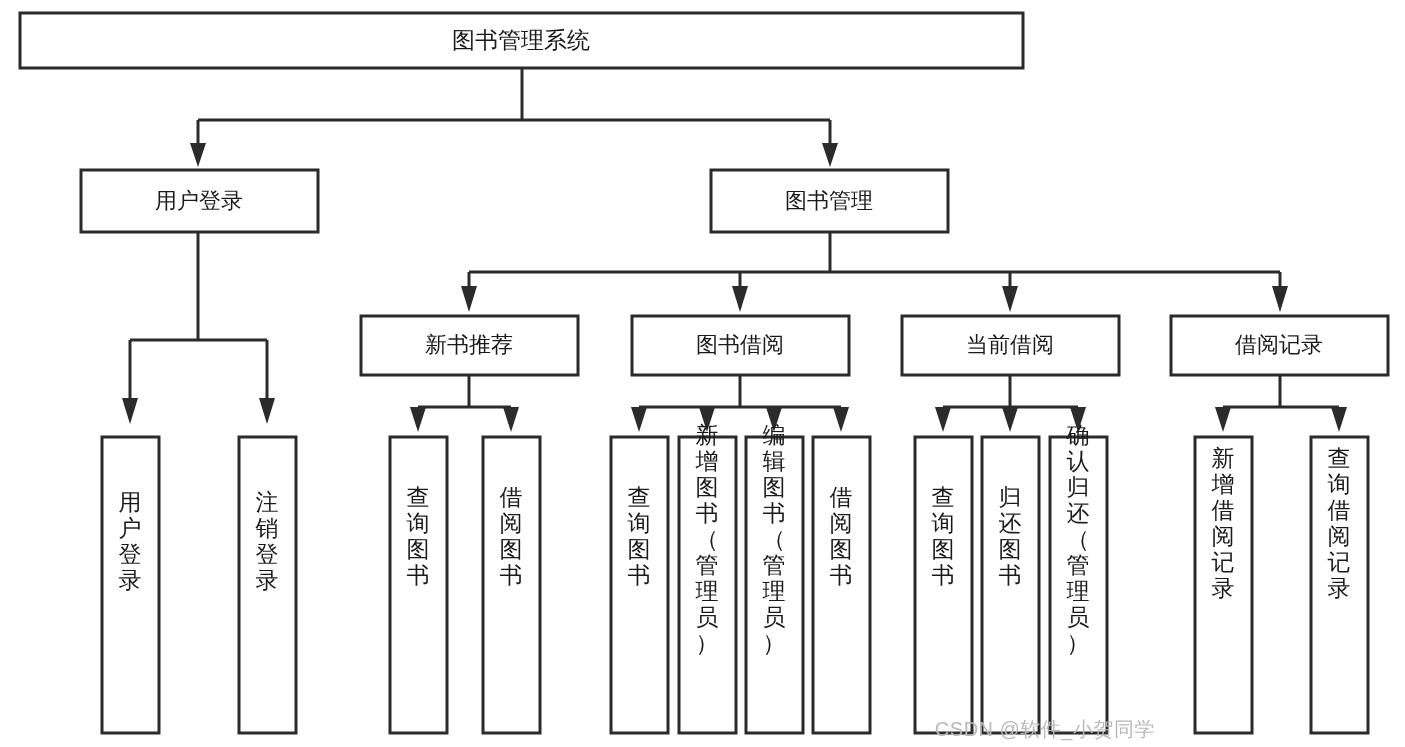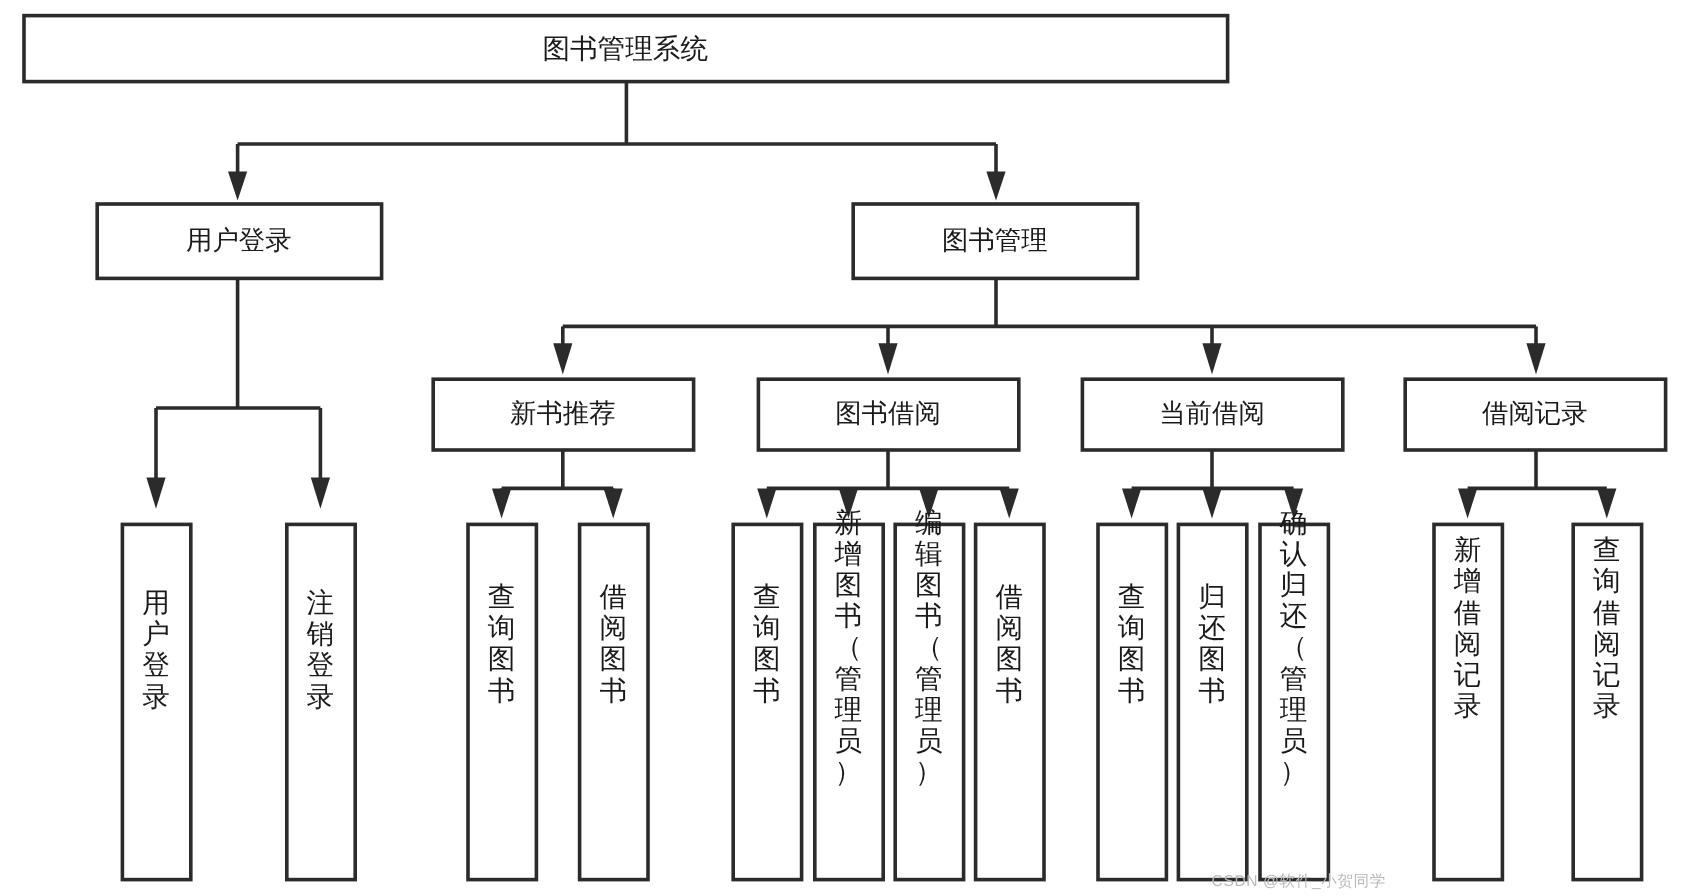--- a/index.html
+++ b/index.html
@@ -58,21 +58,21 @@
     fill: none;
   }
   .arrowhead {
     fill: #2b2b2b;
   }
   .watermark {
     position: absolute;
     right: 8px;
     bottom: 4px;
     font-family: "Liberation Sans", "DejaVu Sans", sans-serif;
-    font-size: 13px;
+    font-size: 20px;
     color: #b9b9b9;
     letter-spacing: 0.5px;
     white-space: nowrap;
     user-select: none;
   }
 </style>
 </head>
 <body>
 
 <div id="diagram-root">

